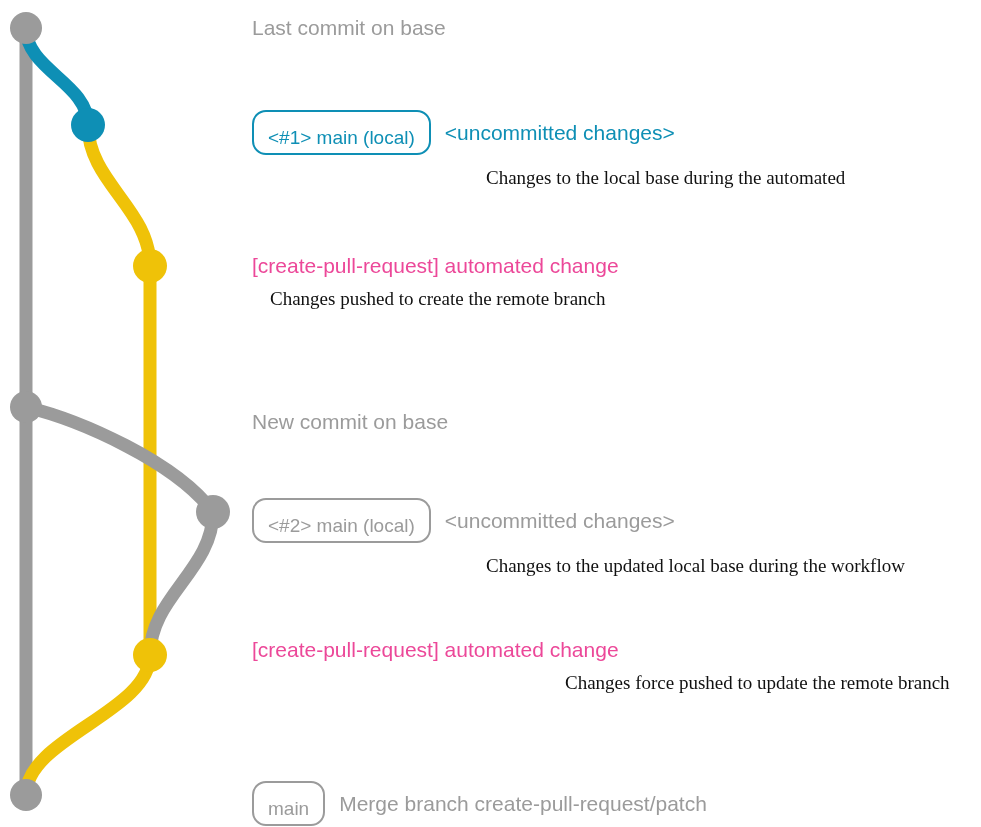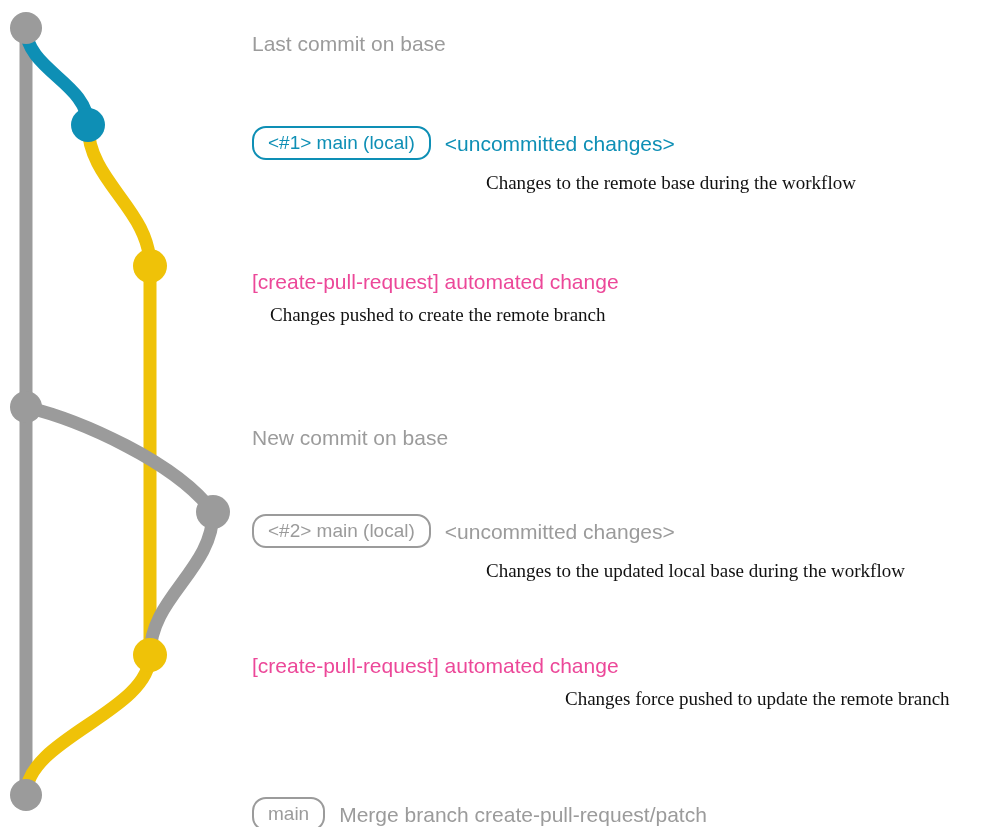--- a/index.html
+++ b/index.html
@@ -25,35 +25,34 @@
     top: 0;
     width: 260px;
     height: 827px;
   }
 
   
   .row {
     position: absolute;
     left: 252px;
     display: block;
-    margin-top: 16px;
   }
   .row-head {
     display: flex;
     align-items: center;
     gap: 14px;
     white-space: nowrap;
   }
 
   
   .pill {
     display: inline-block;
     border: 2px solid #9b9b9b;
     border-radius: 14px;
-    padding: 5px 14px 6px 14px;
+    padding: 16px 14px 6px 14px;
     font-size: 19px;
     line-height: 1;
     color: #9b9b9b;
     background: #ffffff;
     white-space: nowrap;
   }
   .pill.blue   { border-color: #0e8fb5; color: #0e8fb5; }
   .pill.yellow { border-color: #efc208; color: #efc208; }
   .pill.gray   { border-color: #9b9b9b; color: #9b9b9b; }
 
@@ -120,21 +119,21 @@
     <div class="row-head">
       <span class="header-only">Last commit on base</span>
     </div>
   </div>
 
   <div class="row" style="top:110px;">
     <div class="row-head">
       <span class="pill blue">&lt;#1&gt; main (local)</span>
       <span class="subject blue">&lt;uncommitted changes&gt;</span>
     </div>
-    <div class="desc" style="margin-left:234px;">Changes to the remote base during the workflow</div>
+    <div class="desc" style="margin-left:234px;">Changes to the local base during the automated</div>
   </div>
 
   <div class="row" style="top:255px;">
     <div class="row-head">
       <span class="subject yellow">[create-pull-request] automated change</span>
     </div>
     <div class="desc" style="margin-left:18px;">Changes pushed to create the remote branch</div>
   </div>
 
   <div class="row" style="top:411px;">

